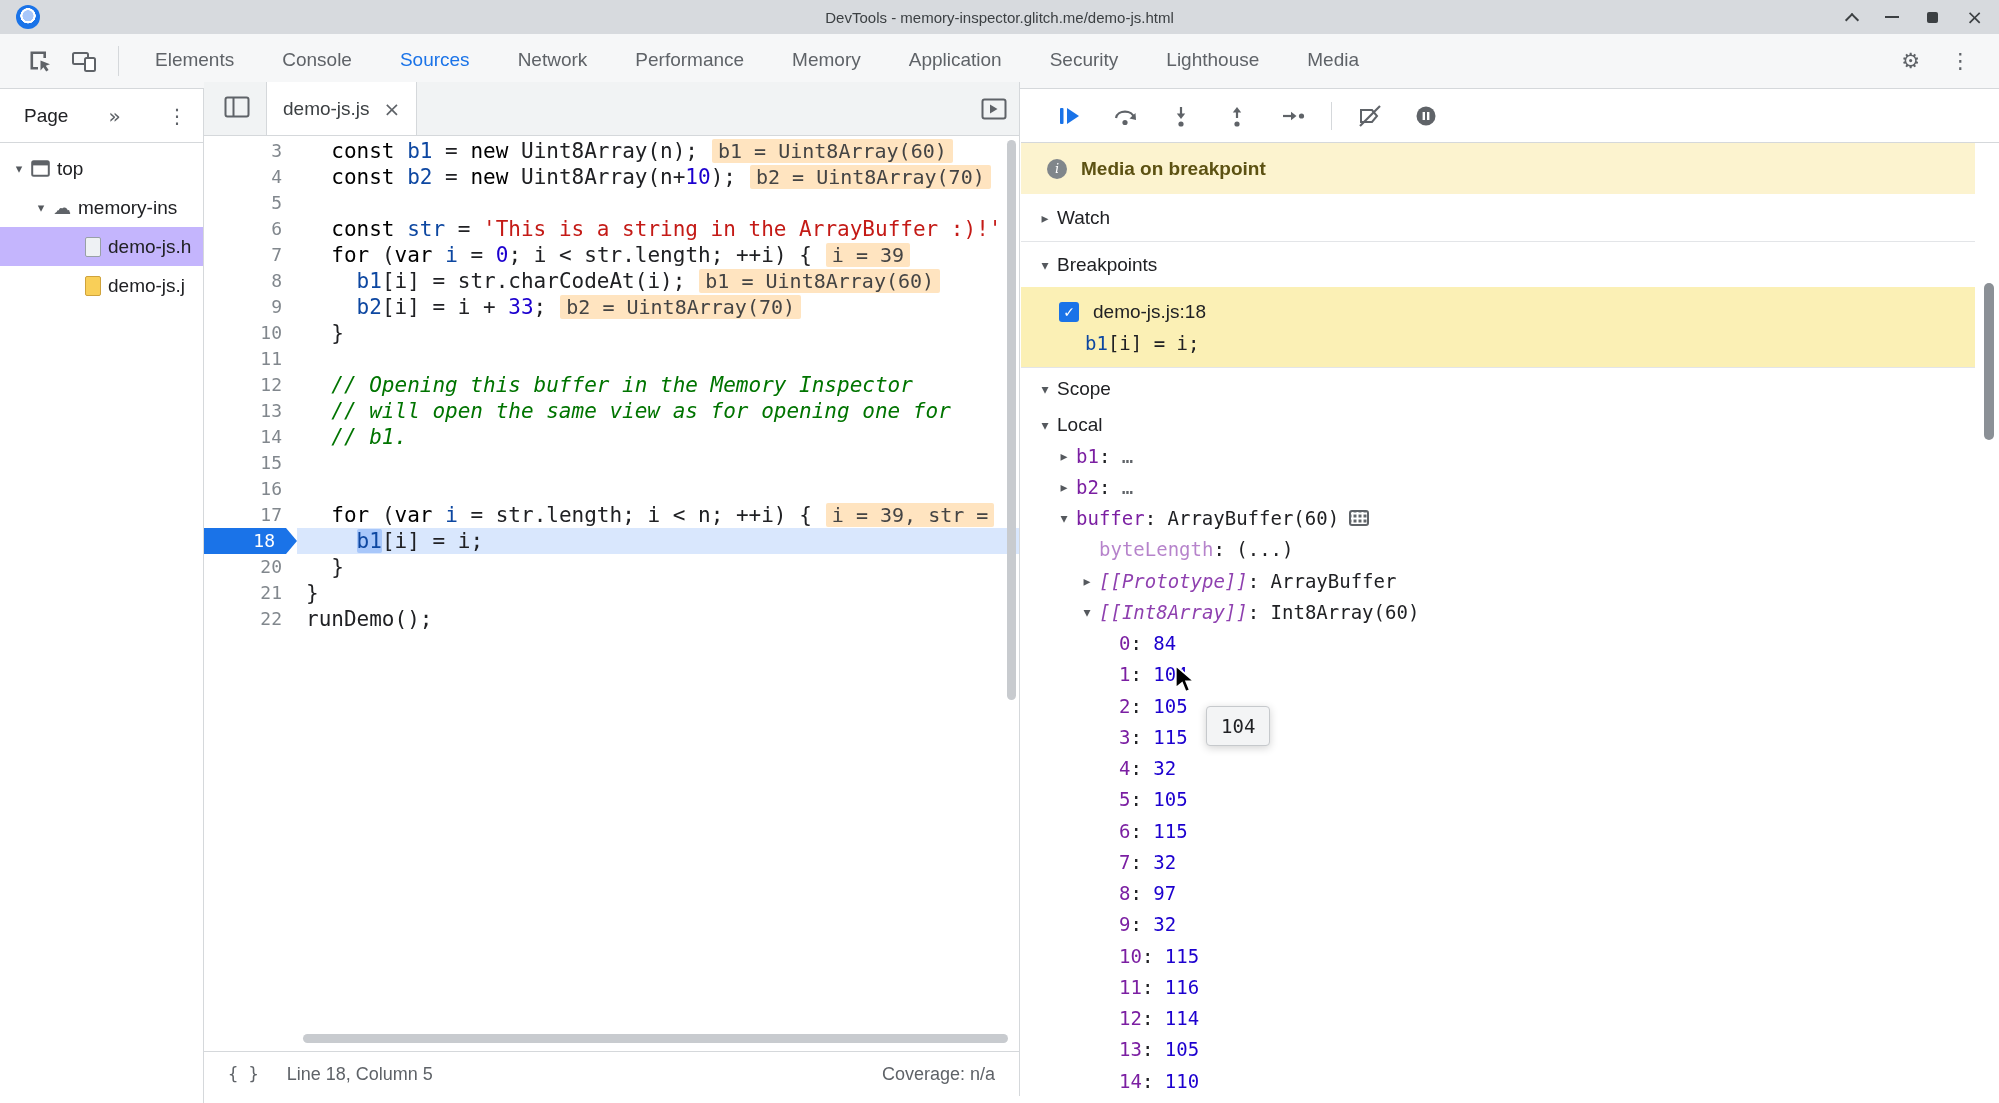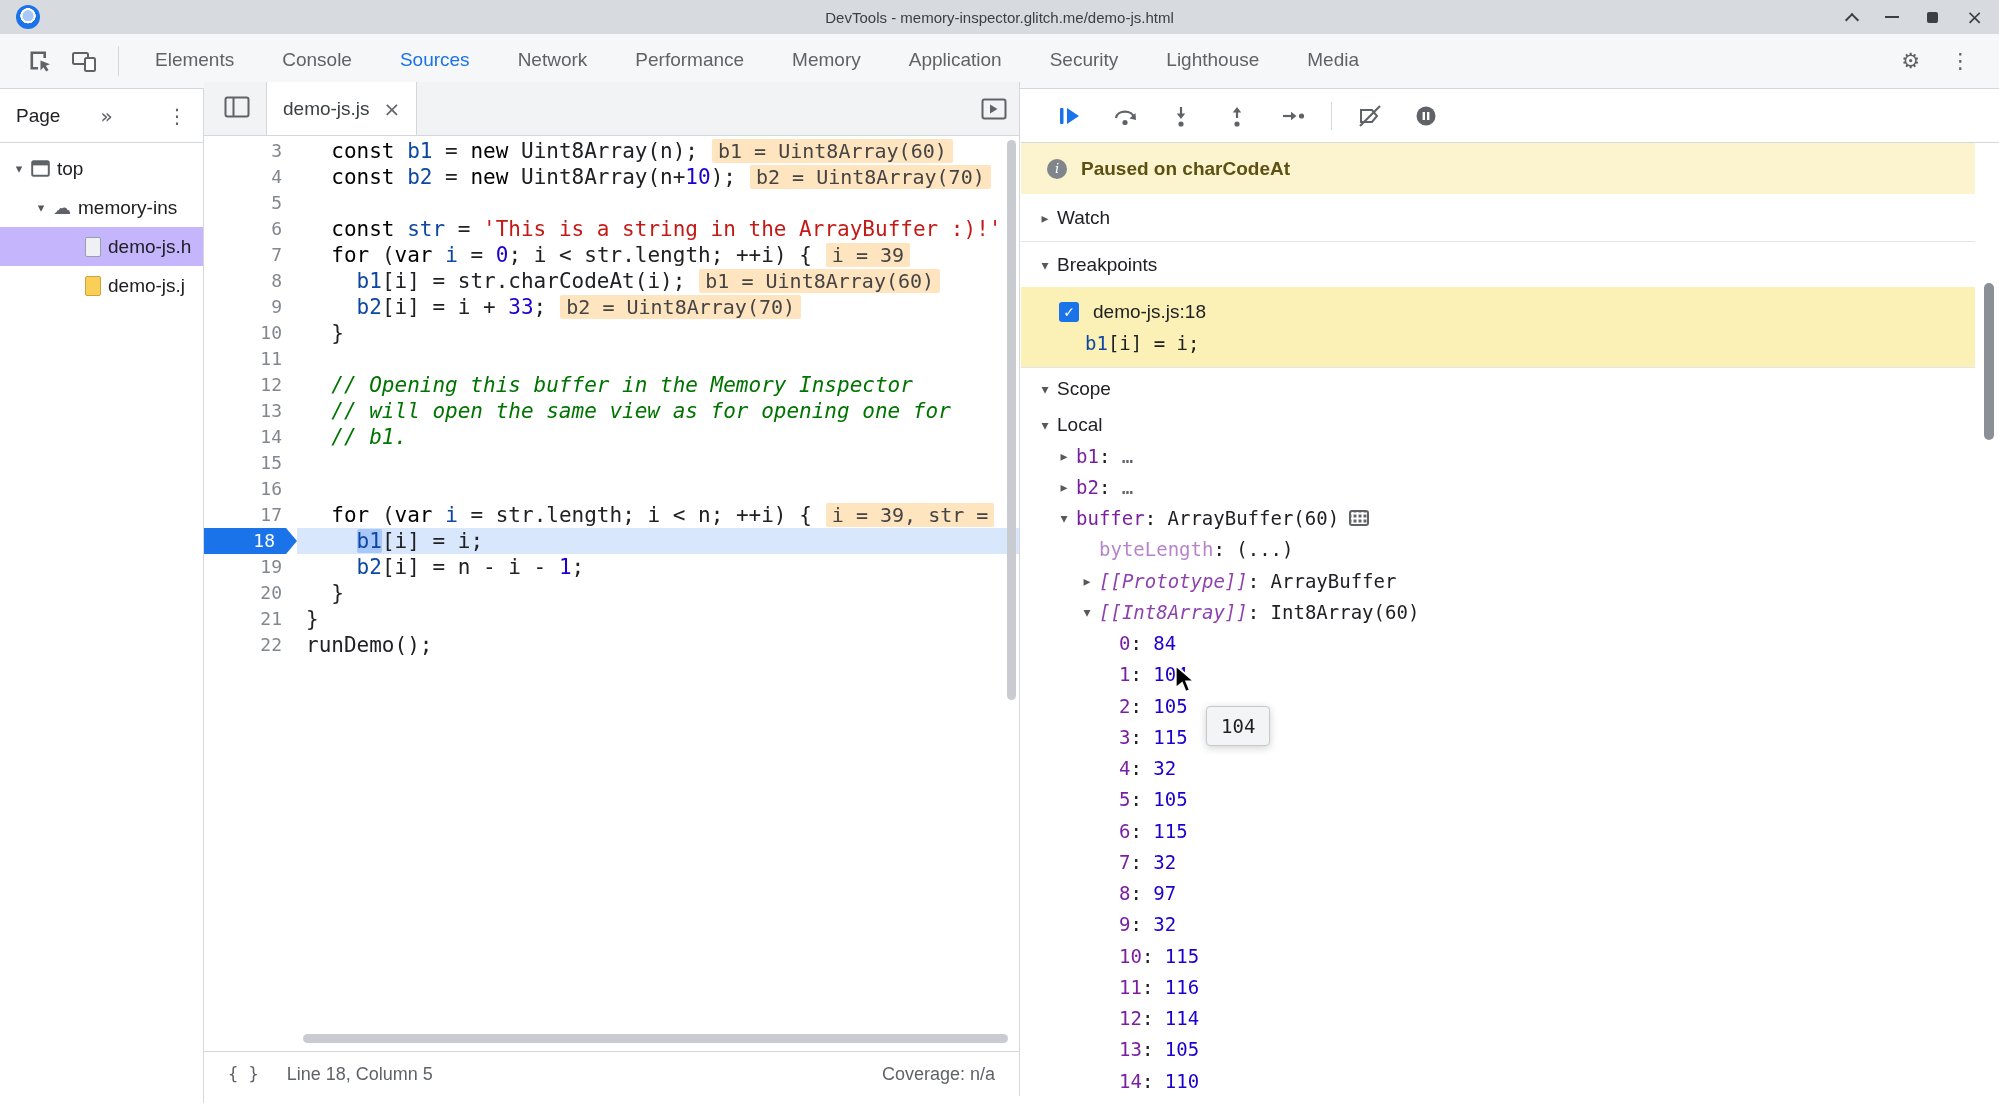--- a/index.html
+++ b/index.html
@@ -21,21 +21,21 @@
   .toolbar{position:absolute;left:0;top:34px;width:100%;height:55px;background:#f6f7f8;border-bottom:1px solid #d5d8db;display:flex;align-items:center;padding-left:18px}
   .tb-icon{width:30px;height:30px;margin:0 7px;display:flex;align-items:center;justify-content:center}
   .tb-sep{width:1px;height:30px;background:#d5d8db;margin:0 12px}
   .tabs{display:flex;height:100%}
   .tab{display:flex;align-items:center;padding:0 24px;font-size:19px;color:#5f6368;border-bottom:3px solid transparent}
   .tab.active{color:#1a73e8;border-bottom-color:#1a73e8}
   .tb-right{margin-left:auto;display:flex;align-items:center;gap:30px;padding-right:28px;font-size:21px;color:#5f6368}
 
   
   .navigator{position:absolute;left:0;top:89px;width:204px;height:1014px;background:#fff;border-right:1px solid #d5d8db}
-  .nav-header{height:54px;border-bottom:1px solid #d5d8db;display:flex;align-items:center;padding:0 16px 0 16px;font-size:19px;color:#202124;background:#fff}
+  .nav-header{height:54px;border-bottom:1px solid #d5d8db;display:flex;align-items:center;padding:0 16px 0 24px;font-size:19px;color:#202124;background:#fff}
   .nav-overflow{margin-left:40px;color:#5f6368;font-size:20px}
   .nav-menu{margin-left:auto;color:#5f6368;font-size:20px}
   .nav-tree{padding-top:6px}
   .tree-row{height:39px;display:flex;align-items:center;font-size:19px;color:#202124;white-space:nowrap;overflow:hidden}
   .tree-row.selected{background:#c4b5fd}
   .tree-exp{width:18px;text-align:center;color:#55595e;font-size:13px;flex:none}
   .tree-icon{margin:0 7px 0 3px;flex:none;display:flex;align-items:center}
   .ficon{display:inline-block;width:16px;height:20px;border:1.5px solid #98a0a6;border-radius:2px;background:#eef1f4}
   .ficon.js{background:#f9cf58;border-color:#cfa33c}
 
@@ -266,24 +266,20 @@
         </div>
         <div class="code-row">
           <span class="gutter">17</span>
           <div class="codeline"><span class="tok-p">  </span><span class="tok-k">for</span><span class="tok-p"> (</span><span class="tok-k">var</span><span class="tok-p"> </span><span class="tok-v">i</span><span class="tok-p"> = str.length; i &lt; n; ++i) {</span><span class="badge">i = 39, str =</span></div>
         </div>
         <div class="code-row current">
           <span class="gutter">18</span>
           <div class="codeline"><span class="tok-p">    </span><span class="tok-hl">b1</span><span class="tok-p">[i] = i;</span></div>
         </div>
         <div class="code-row">
-          <span class="gutter">19</span>
-          <div class="codeline"><span class="tok-p">    </span><span class="tok-v">b2</span><span class="tok-p">[i] = n - i - </span><span class="tok-n">1</span><span class="tok-p">;</span></div>
-        </div>
-        <div class="code-row">
           <span class="gutter">20</span>
           <div class="codeline"><span class="tok-p">  }</span></div>
         </div>
         <div class="code-row">
           <span class="gutter">21</span>
           <div class="codeline"><span class="tok-p">}</span></div>
         </div>
         <div class="code-row">
           <span class="gutter">22</span>
           <div class="codeline"><span class="tok-p">runDemo();</span></div>
@@ -345,21 +341,21 @@
         <svg width="26" height="26" viewBox="0 0 26 26">
             <circle cx="13" cy="13" r="9.5" fill="#5f6368"></circle>
             <rect x="9.6" y="9" width="2.4" height="8" fill="#fff"></rect>
             <rect x="14" y="9" width="2.4" height="8" fill="#fff"></rect>
           </svg>
       </span>
     </div>
 
     <div class="banner">
       <span class="info-icon">i</span>
-      <span class="banner-text">Paused on charCodeAt</span>
+      <span class="banner-text">Media on breakpoint</span>
     </div>
 
     <div class="sec sec-watch">
       <span class="arr glyph">▸</span>
       <span>Watch</span>
     </div>
 
     <div class="sec sec-bps">
       <span class="arr glyph">▾</span>
       <span>Breakpoints</span>

